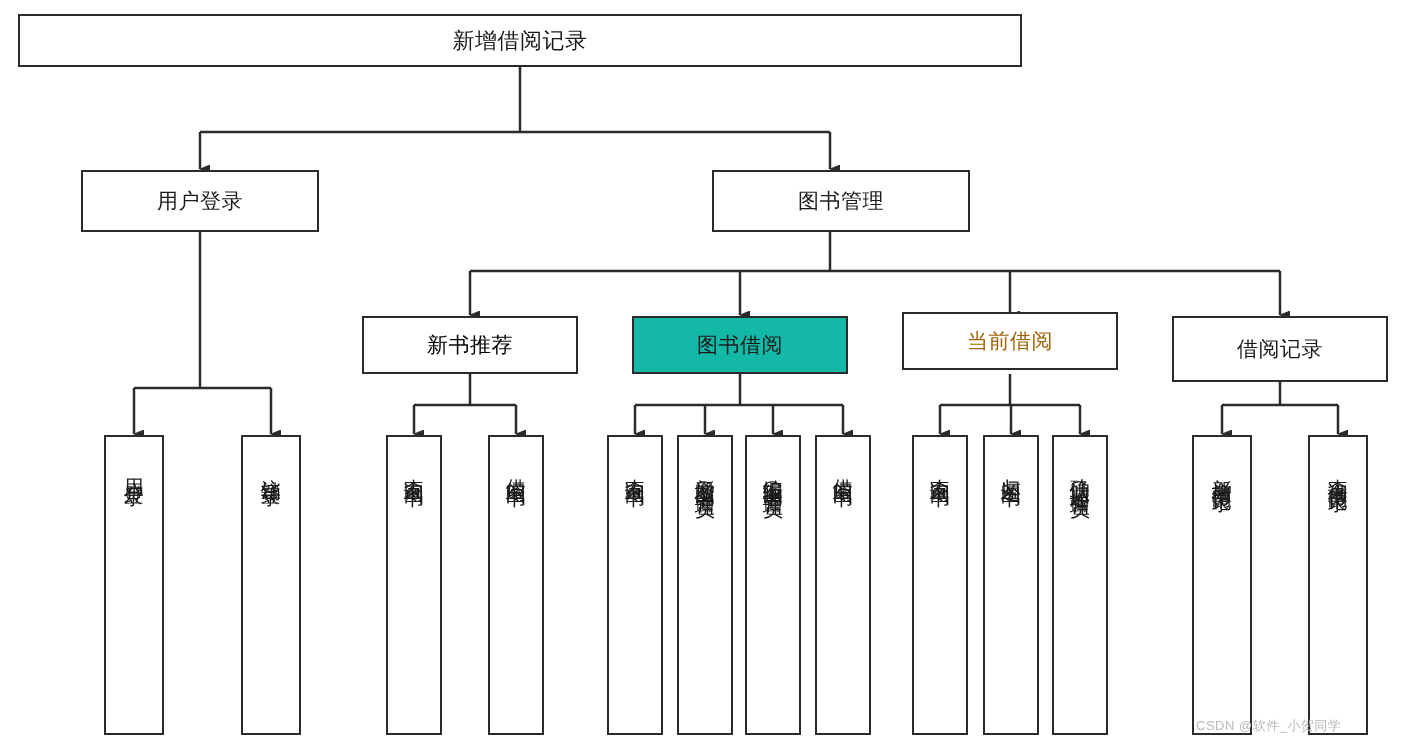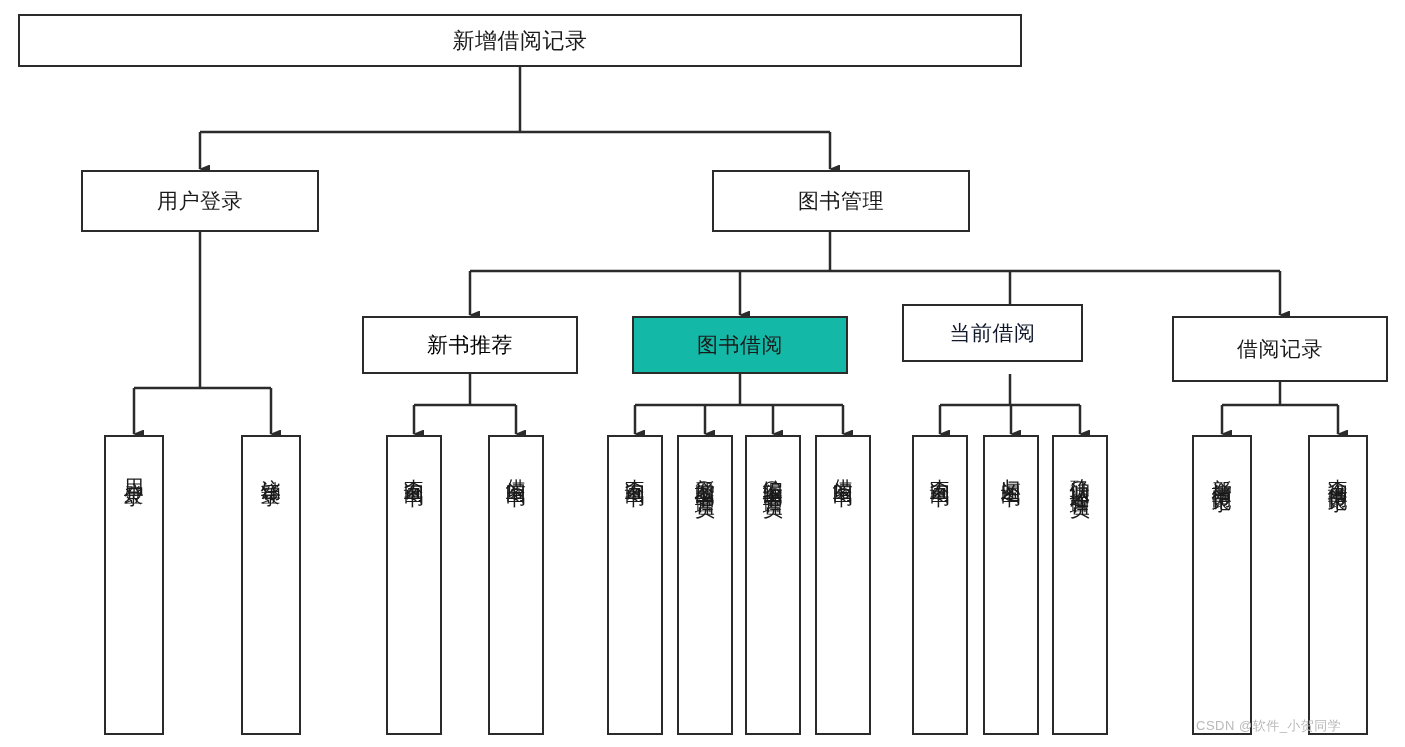--- a/index.html
+++ b/index.html
@@ -128,21 +128,21 @@
       </div>
       <div class="node horizontal" style="left: 712px; top: 170px; width: 258px; height: 62px; border-color: rgb(43, 43, 43); background: rgb(255, 255, 255); color: rgb(26, 26, 26);">
         <span class="node-label">图书管理</span>
       </div>
       <div class="node horizontal" style="left: 362px; top: 316px; width: 216px; height: 58px; border-color: rgb(43, 43, 43); background: rgb(255, 255, 255); color: #000000;">
         <span class="node-label">新书推荐</span>
       </div>
       <div class="node horizontal" style="left: 632px; top: 316px; width: 216px; height: 58px; border-color: rgb(43, 43, 43); background: #14b8a6; color: rgb(26, 26, 26);">
         <span class="node-label">图书借阅</span>
       </div>
-      <div class="node horizontal" style="left: 902px; top: 304px; width: 181px; height: 58px; border-color: rgb(43, 43, 43); background: rgb(255, 255, 255); color: #0f172a;">
+      <div class="node horizontal" style="left: 902px; top: 312px; width: 216px; height: 58px; border-color: rgb(43, 43, 43); background: rgb(255, 255, 255); color: #a16207;">
         <span class="node-label">当前借阅</span>
       </div>
       <div class="node horizontal" style="left: 1172px; top: 316px; width: 216px; height: 66px; border-color: rgb(43, 43, 43); background: rgb(255, 255, 255); color: rgb(26, 26, 26);">
         <span class="node-label">借阅记录</span>
       </div>
       <div class="node vertical" style="left: 104px; top: 435px; width: 60px; height: 300px; border-color: rgb(43, 43, 43); background: rgb(255, 255, 255); color: rgb(26, 26, 26);">
         <span class="node-label">用户登录</span>
       </div>
       <div class="node vertical" style="left: 241px; top: 435px; width: 60px; height: 300px; border-color: rgb(43, 43, 43); background: rgb(255, 255, 255); color: rgb(26, 26, 26);">
         <span class="node-label">注销登录</span>

